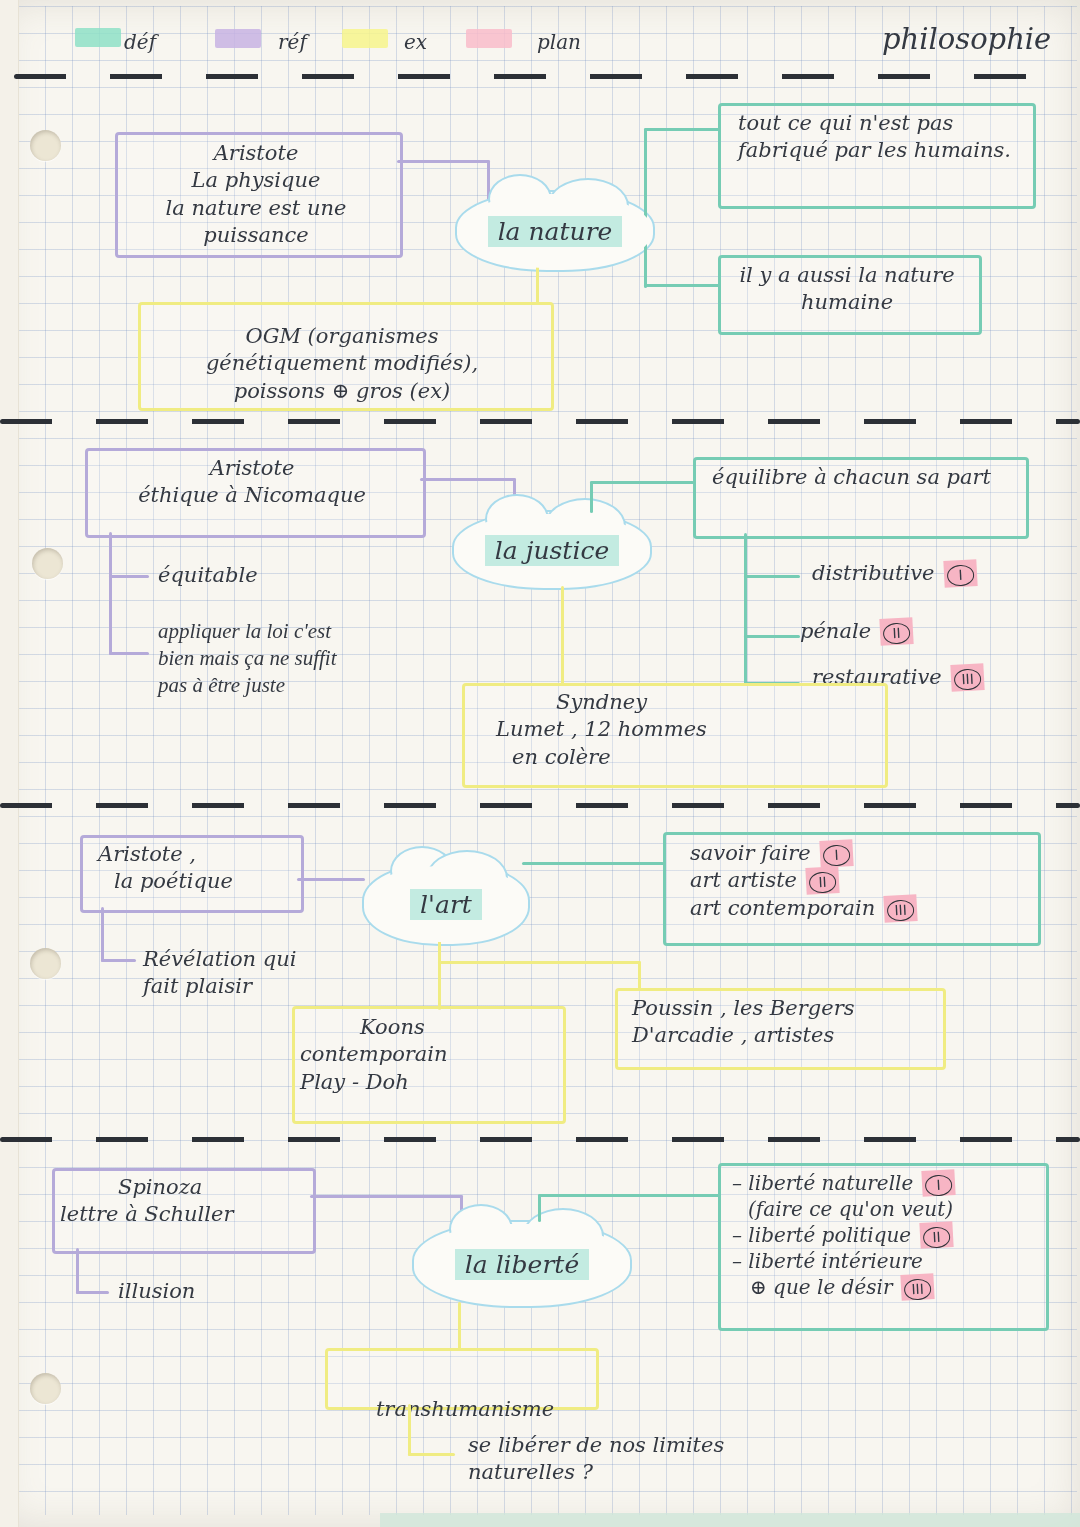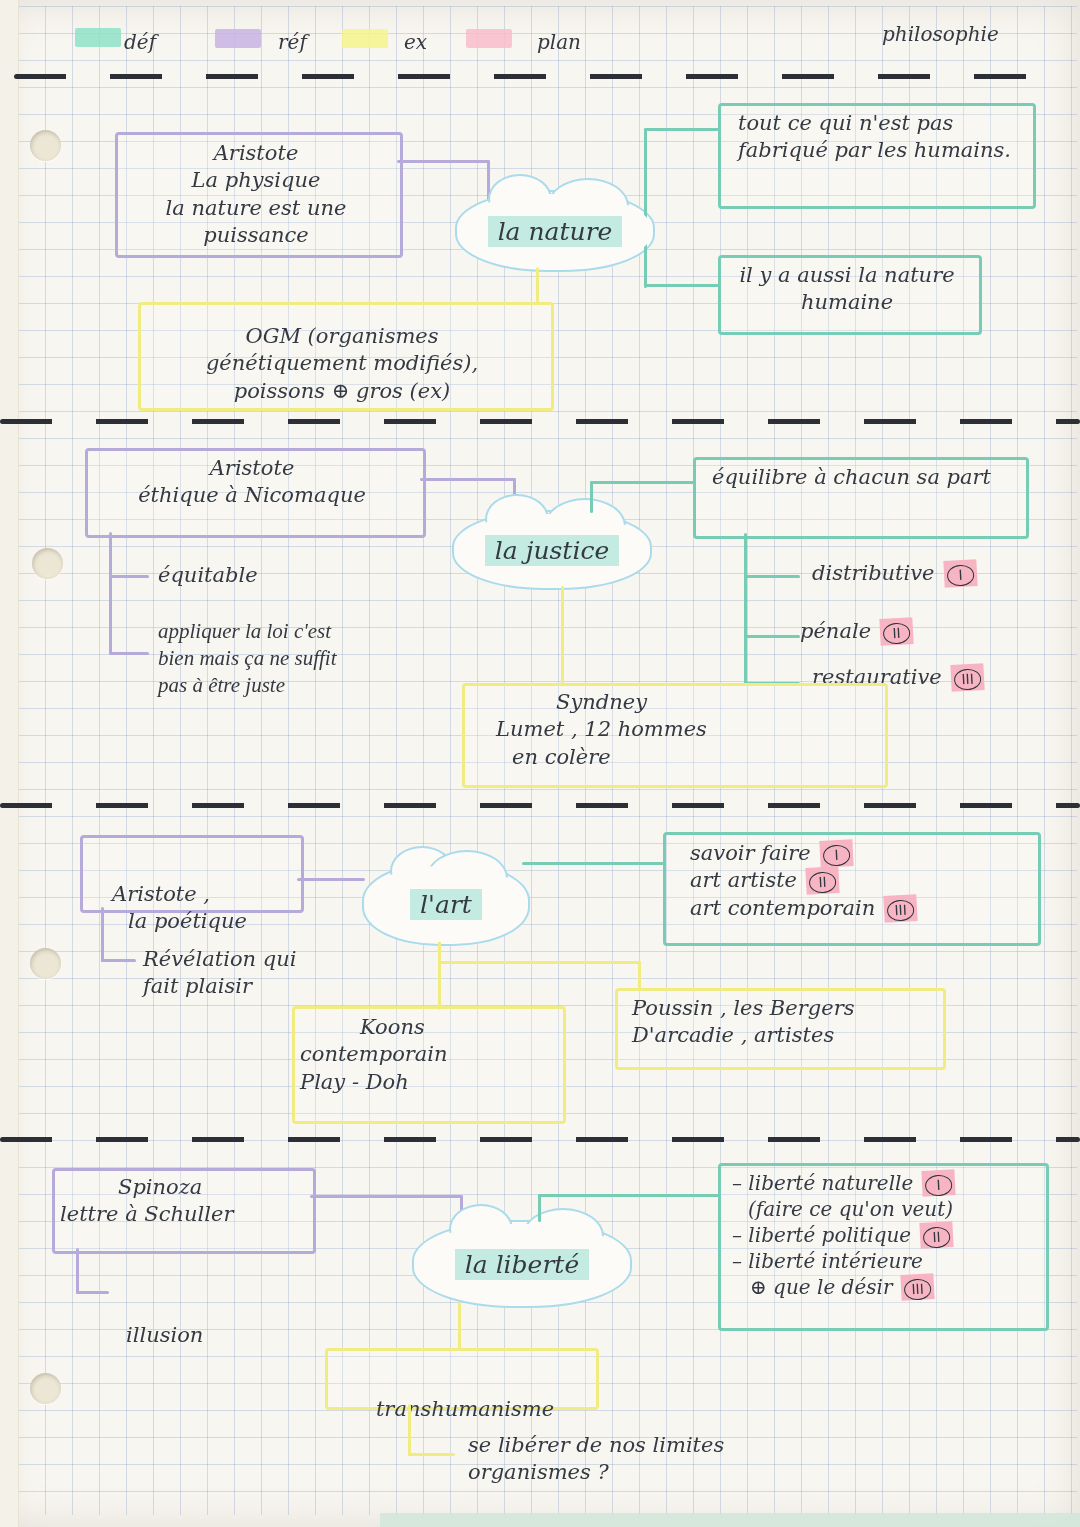--- a/index.html
+++ b/index.html
@@ -12,21 +12,21 @@
           linear-gradient(to bottom, rgba(125,150,198,.30) 1.2px, transparent 1.2px);
         background-size:27px 27px;}
   .edgeL{position:absolute;left:0;top:0;width:18px;height:100%;background:#f4f1e9;border-right:1px solid #e7e2d5;}
   .edgeB{position:absolute;left:380px;bottom:0;width:700px;height:14px;background:#cfe6da;opacity:.8;}
   .hole{position:absolute;width:31px;height:31px;border-radius:50%;background:#ece6d4;
         box-shadow:inset 1px 2px 4px rgba(90,80,60,.28), 0 1px 1px rgba(255,255,255,.7);}
   .dashes{position:absolute;height:5px;border-radius:3px;
         background:repeating-linear-gradient(90deg,#2c3036 0 52px, transparent 52px 96px);}
   .swatch{position:absolute;width:46px;height:19px;border-radius:2px;opacity:.85;}
   .lbl{position:absolute;font-size:20px;white-space:nowrap;}
-  .title{position:absolute;font-size:20px;white-space:nowrap;}
+  .title{position:absolute;font-size:29px;white-space:nowrap;}
   .box{position:absolute;border:3px solid;border-radius:4px;background:rgba(255,255,255,.18);}
   .ref{border-color:#b5aad9;}
   .def{border-color:#76ccb4;}
   .ex{border-color:#f0ec82;}
   .conn{position:absolute;border-radius:2px;}
   .cref{background:#b5aad9;}
   .cdef{background:#76ccb4;}
   .cex{background:#f0ec82;}
   .t{position:absolute;font-size:21px;line-height:1.28;white-space:nowrap;}
   .ctr{text-align:center;}
@@ -145,21 +145,21 @@
 
   <div class="conn cex" style="left:561px;top:586px;width:3px;height:99px;"></div>
   <div class="box ex" style="left:462px;top:683px;width:420px;height:99px;"></div>
   <div class="boxtxt" style="left:478px;top:689px;width:400px;">
     <div style="padding-left:78px;">Syndney</div>
     <div style="padding-left:18px;">Lumet , 12 hommes</div>
     <div style="padding-left:34px;">en colère</div>
   </div>
 
   <div class="box ref" style="left:80px;top:835px;width:218px;height:72px;"></div>
-  <div class="boxtxt" style="left:112px;top:841px;width:200px;margin-top:40px;">
+  <div class="boxtxt" style="left:98px;top:841px;width:200px;">
     <div>Aristote ,</div>
     <div style="padding-left:16px;">la poétique</div>
   </div>
   <div class="conn cref" style="left:297px;top:878px;width:68px;height:3px;"></div>
 
   <div class="conn cref" style="left:101px;top:907px;width:3px;height:55px;"></div>
   <div class="conn cref" style="left:101px;top:959px;width:35px;height:3px;"></div>
   <div class="t" style="left:143px;top:946px;">
     <div>Révélation qui</div>
     <div>fait plaisir</div>
@@ -198,21 +198,21 @@
   <div class="box ref" style="left:52px;top:1168px;width:258px;height:80px;"></div>
   <div class="boxtxt" style="left:60px;top:1174px;width:245px;">
     <div style="padding-left:58px;">Spinoza</div>
     <div>lettre à Schuller</div>
   </div>
   <div class="conn cref" style="left:310px;top:1195px;width:153px;height:3px;"></div>
   <div class="conn cref" style="left:460px;top:1195px;width:3px;height:28px;"></div>
 
   <div class="conn cref" style="left:76px;top:1248px;width:3px;height:46px;"></div>
   <div class="conn cref" style="left:76px;top:1291px;width:33px;height:3px;"></div>
-  <div class="t" style="left:126px;top:1278px;margin-top:44px;">illusion</div>
+  <div class="t" style="left:118px;top:1278px;">illusion</div>
 
   <div class="cloud" style="left:412px;top:1220px;width:216px;height:84px;">
     <div class="mask"></div>
     <span class="hl">la liberté</span>
   </div>
 
   <div class="conn cdef" style="left:538px;top:1194px;width:3px;height:28px;"></div>
   <div class="conn cdef" style="left:538px;top:1194px;width:182px;height:3px;"></div>
   <div class="box def" style="left:718px;top:1163px;width:325px;height:162px;"></div>
   <div class="boxtxt" style="left:732px;top:1170px;width:305px;font-size:20px;">
@@ -224,15 +224,15 @@
   </div>
 
   <div class="conn cex" style="left:458px;top:1302px;width:3px;height:48px;"></div>
   <div class="box ex" style="left:325px;top:1348px;width:268px;height:56px;"></div>
   <div class="boxtxt" style="left:345px;top:1396px;width:240px;text-align:center;">transhumanisme</div>
 
   <div class="conn cex" style="left:408px;top:1404px;width:3px;height:52px;"></div>
   <div class="conn cex" style="left:408px;top:1453px;width:47px;height:3px;"></div>
   <div class="t" style="left:468px;top:1432px;">
     <div>se libérer de nos limites</div>
-    <div>organismes ?</div>
+    <div>naturelles ?</div>
   </div>
 </div>
 
 </body></html>

